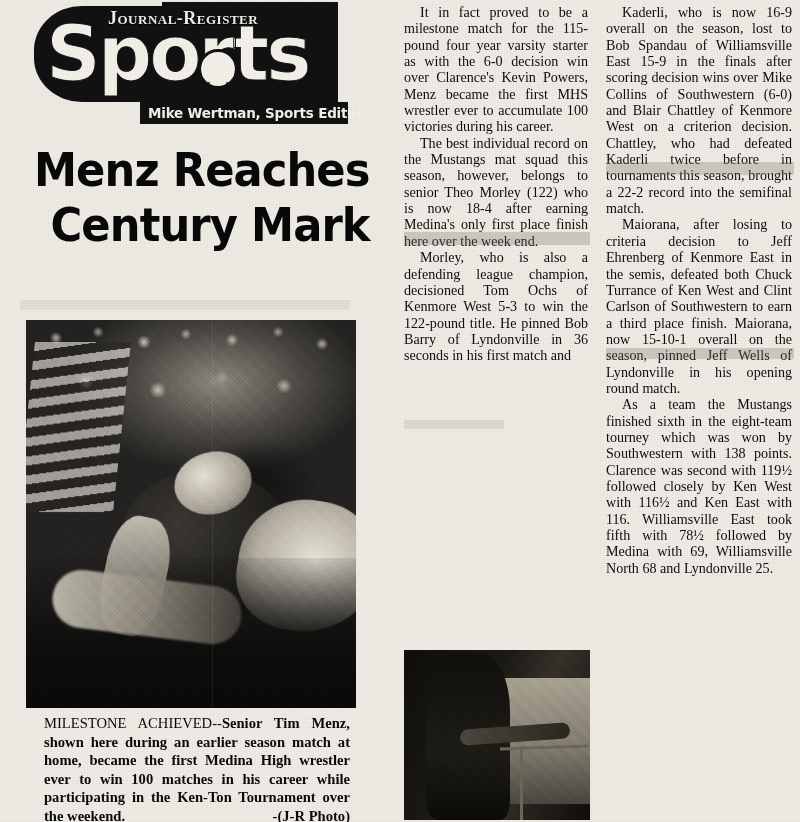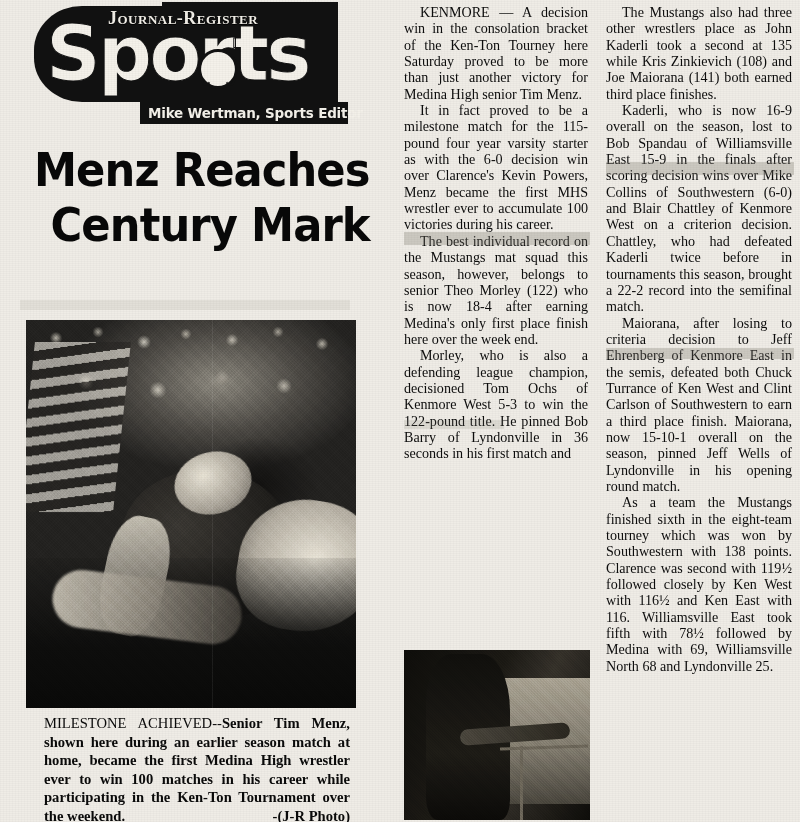--- a/index.html
+++ b/index.html
@@ -283,28 +283,26 @@
       <div class="ph-grain"></div>
     </div>
 
     <div class="caption">
       <span class="lead">MILESTONE ACHIEVED--</span><span>Senior Tim Menz, shown here during an earlier season match at home, became the first Medina High wrestler ever to win 100 matches in his career while participating in the Ken-Ton Tournament over the weekend.</span>
       <span class="credit">-(J-R Photo)</span>
     </div>
   </div>
 
   <div class="col col-mid">
-    <p class="first">KENMORE — A decision win in the consolation bracket of the Ken-Ton Tourney here Saturday proved to be more than just another victory for Medina High senior Tim Menz.</p>
     <p>It in fact proved to be a milestone match for the 115-pound four year varsity starter as with the 6-0 decision win over Clarence's Kevin Powers, Menz became the first MHS wrestler ever to accumulate 100 victories during his career.</p>
     <p>The best individual record on the Mustangs mat squad this season, however, belongs to senior Theo Morley (122) who is now 18-4 after earning Medina's only first place finish here over the week end.</p>
     <p>Morley, who is also a defending league champion, decisioned Tom Ochs of Kenmore West 5-3 to win the 122-pound title. He pinned Bob Barry of Lyndonville in 36 seconds in his first match and</p>
   </div>
 
   <div class="col col-right">
-    <p>The Mustangs also had three other wrestlers place as John Kaderli took a second at 135 while Kris Zinkievich (108) and Joe Maiorana (141) both earned third place finishes.</p>
     <p>Kaderli, who is now 16-9 overall on the season, lost to Bob Spandau of Williamsville East 15-9 in the finals after scoring decision wins over Mike Collins of Southwestern (6-0) and Blair Chattley of Kenmore West on a criterion decision. Chattley, who had defeated Kaderli twice before in tournaments this season, brought a 22-2 record into the semifinal match.</p>
     <p>Maiorana, after losing to criteria decision to Jeff Ehrenberg of Kenmore East in the semis, defeated both Chuck Turrance of Ken West and Clint Carlson of Southwestern to earn a third place finish. Maiorana, now 15-10-1 overall on the season, pinned Jeff Wells of Lyndonville in his opening round match.</p>
     <p>As a team the Mustangs finished sixth in the eight-team tourney which was won by Southwestern with 138 points. Clarence was second with 119½ followed closely by Ken West with 116½ and Ken East with 116. Williamsville East took fifth with 78½ followed by Medina with 69, Williamsville North 68 and Lyndonville 25.</p>
 
   </div>
 
   <div class="photo-small">
     <div class="ps-bg"></div>
     <div class="ps-wall"></div>
     <div class="ps-figure"></div>

